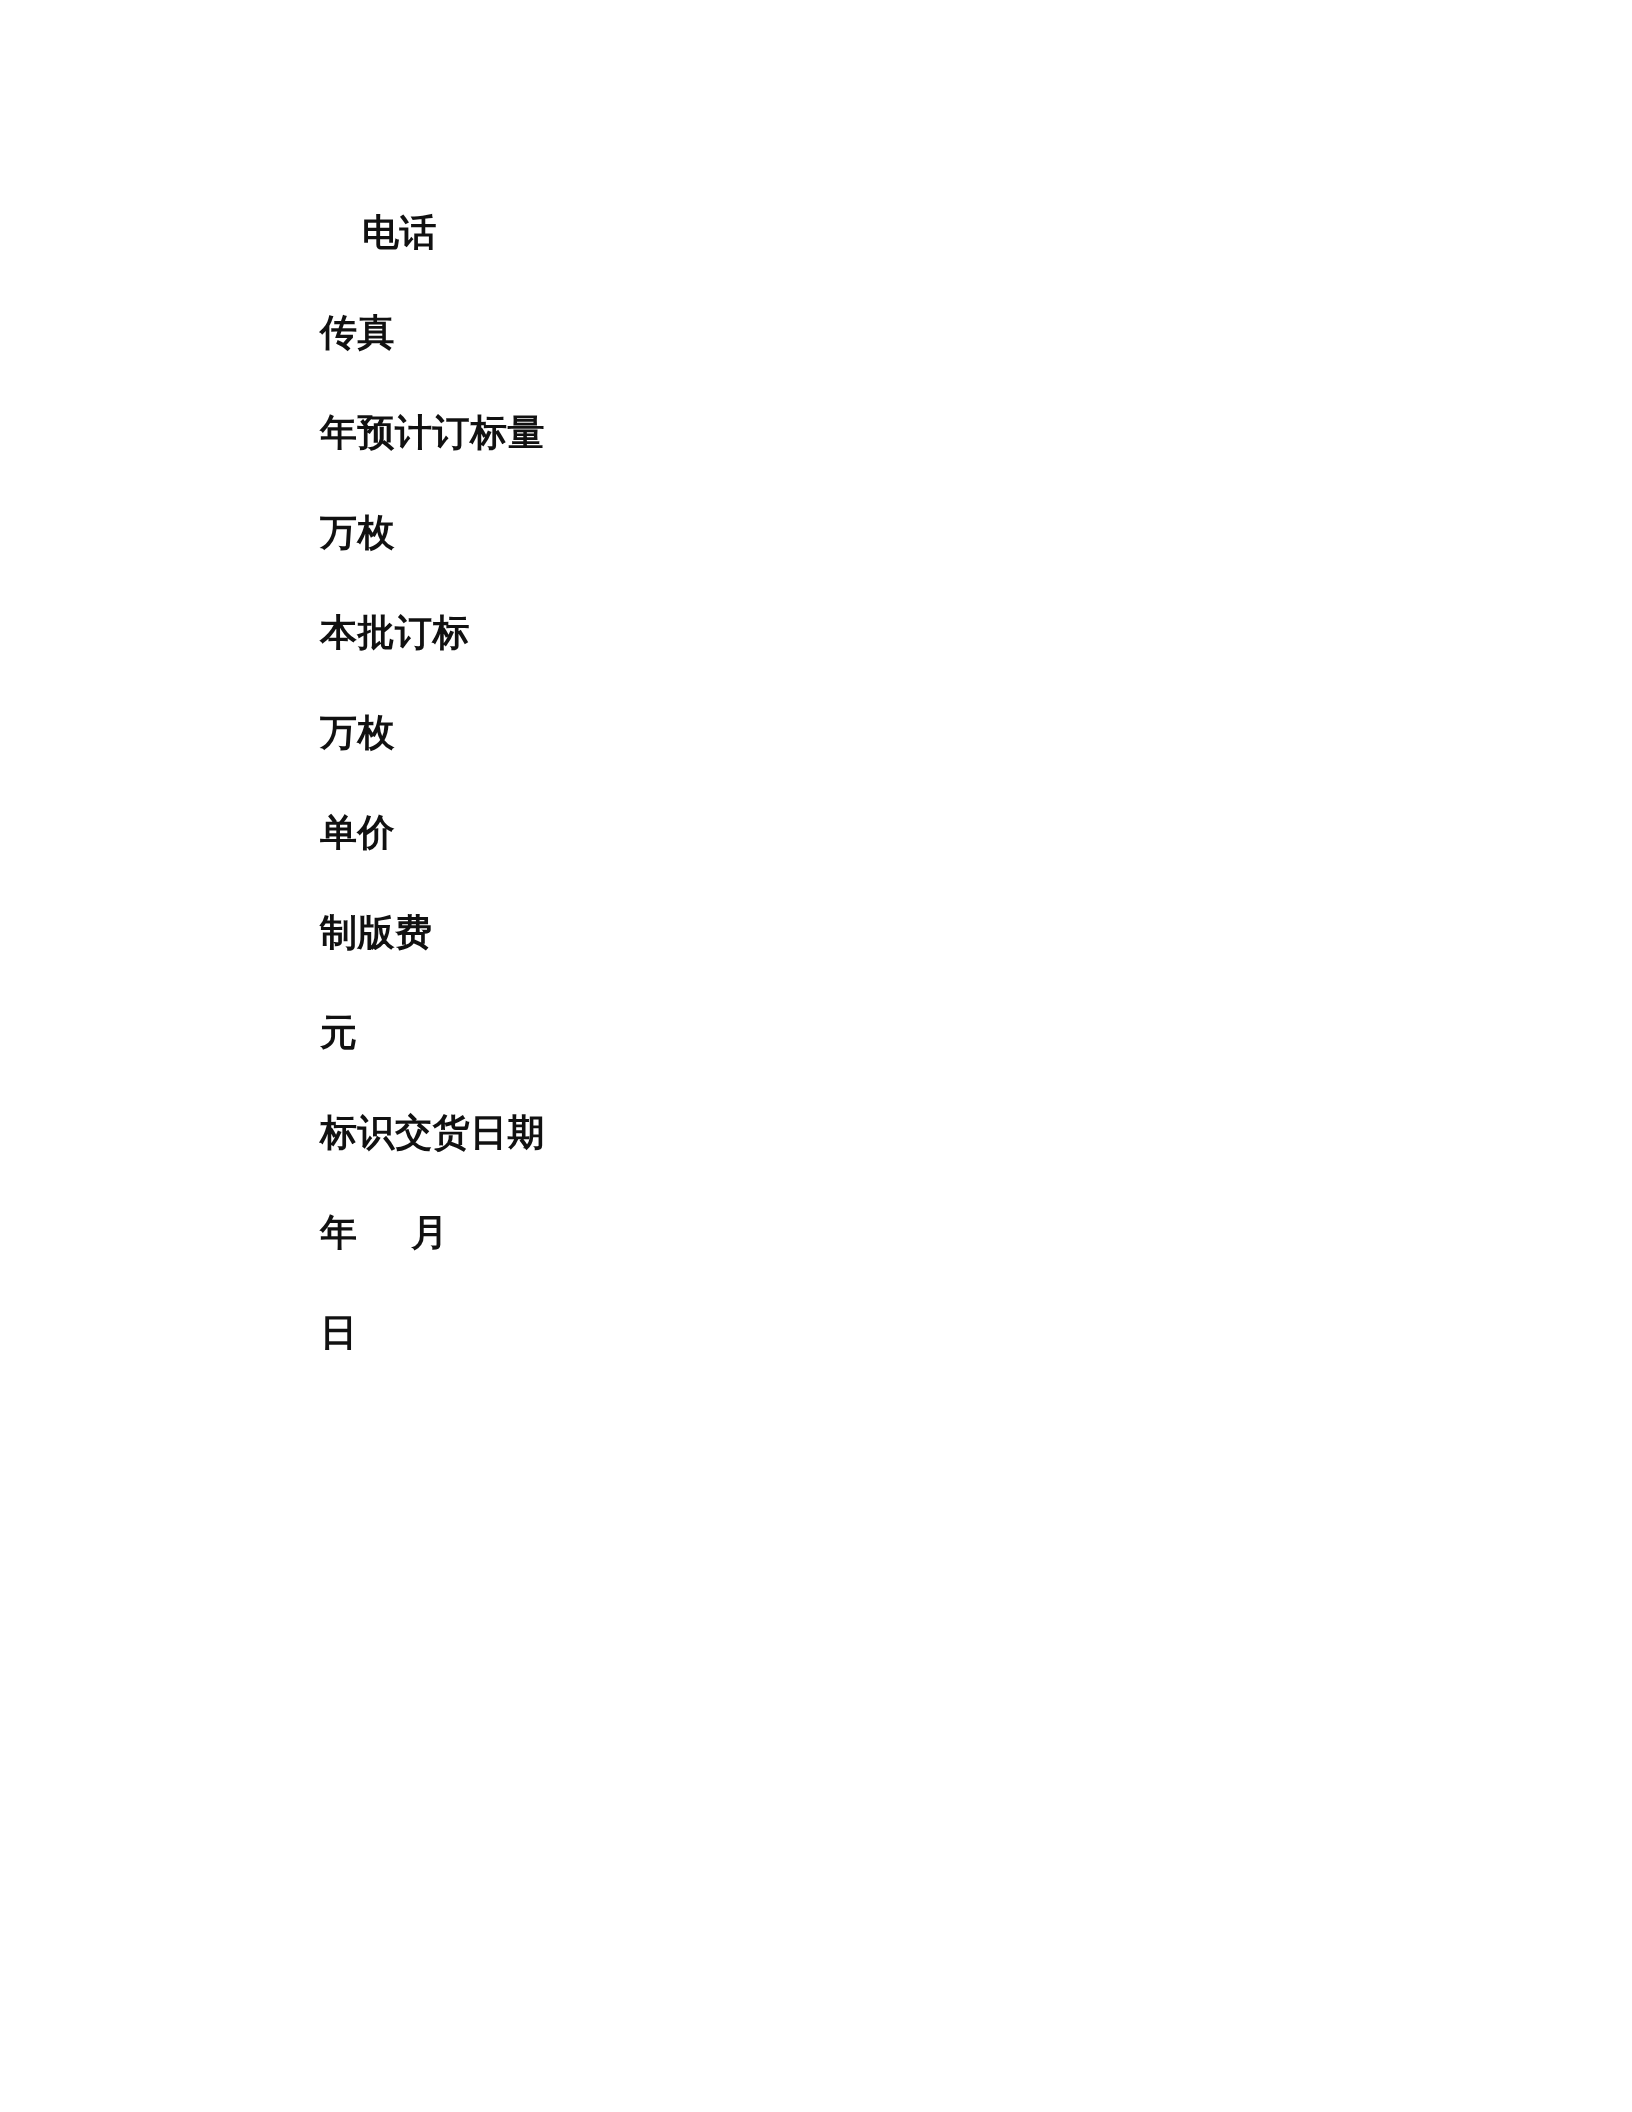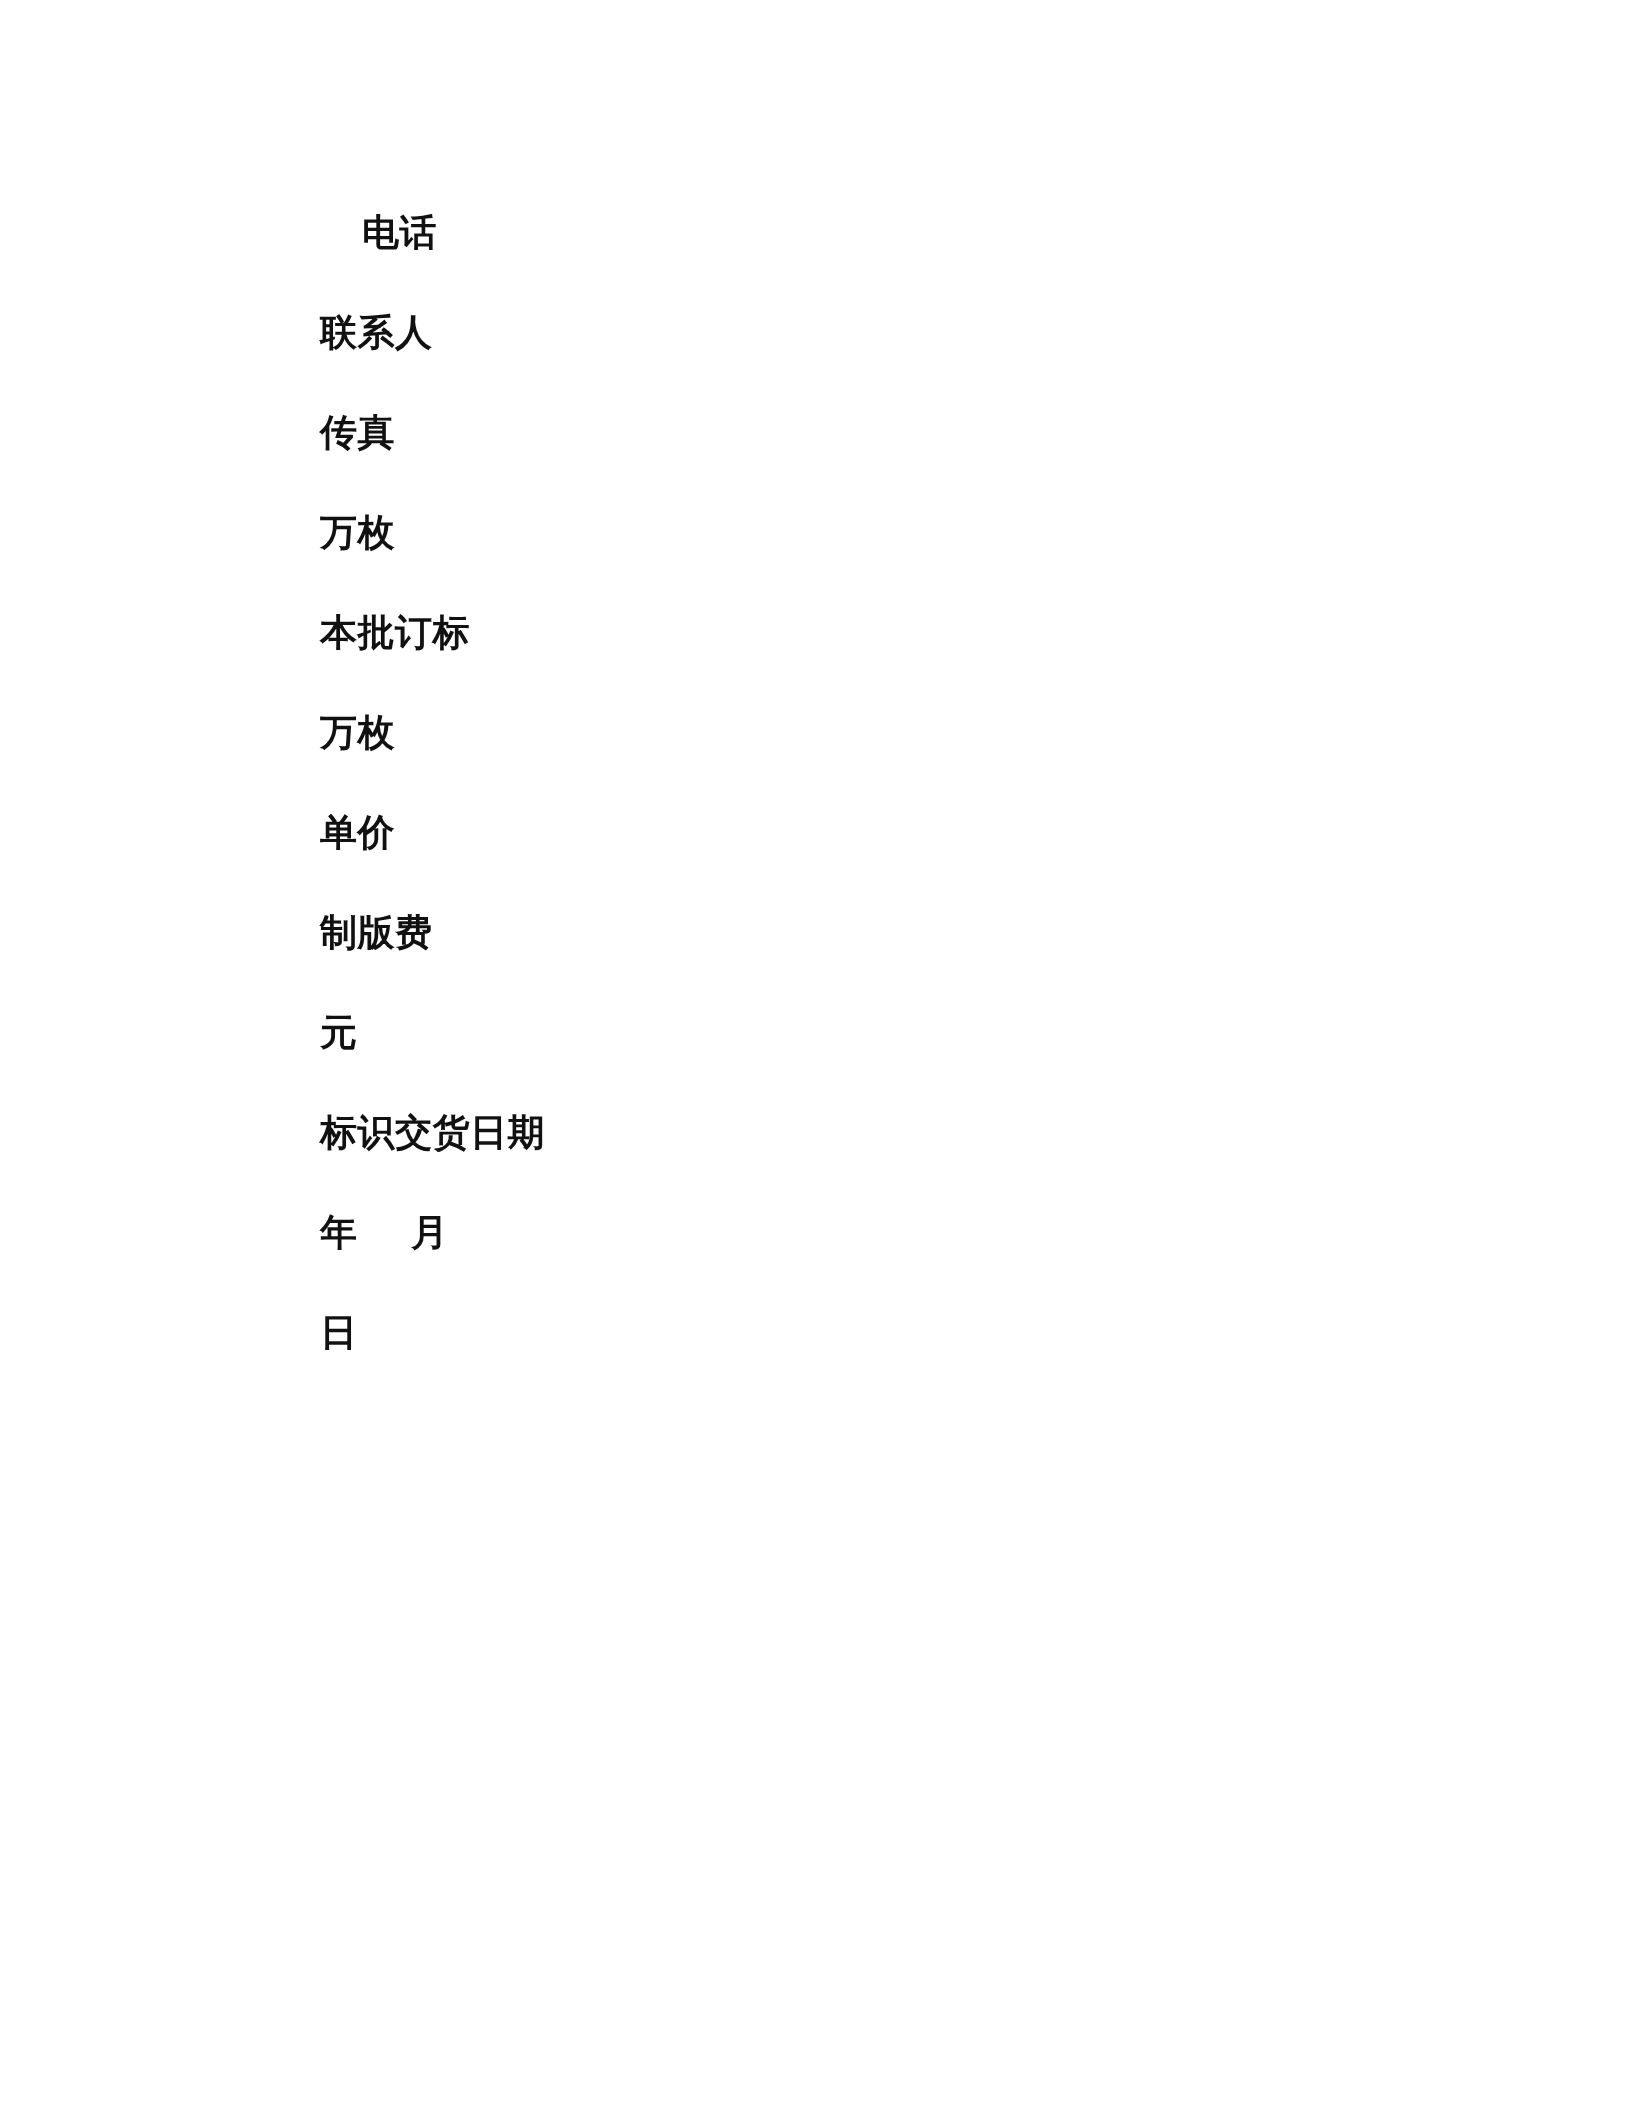--- a/index.html
+++ b/index.html
@@ -39,22 +39,22 @@
   .doc-line:last-child {
     margin-bottom: 0;
   }
 </style>
 </head>
 <body>
 
 <div class="page">
   <div id="doc-body">
       <p class="doc-line indent">电话</p>
-      <p class="doc-line">联系人</p>
       <p class="doc-line">传真</p>
+      <p class="doc-line">年预计订标量</p>
       <p class="doc-line">万枚</p>
       <p class="doc-line">本批订标</p>
       <p class="doc-line">万枚</p>
       <p class="doc-line">单价</p>
       <p class="doc-line">制版费</p>
       <p class="doc-line">元</p>
       <p class="doc-line">标识交货日期</p>
       <p class="doc-line">年    月</p>
       <p class="doc-line">日</p>
     </div>

